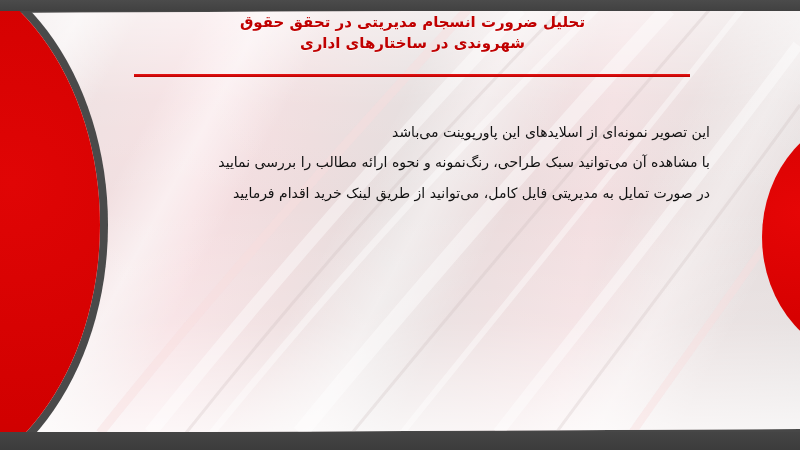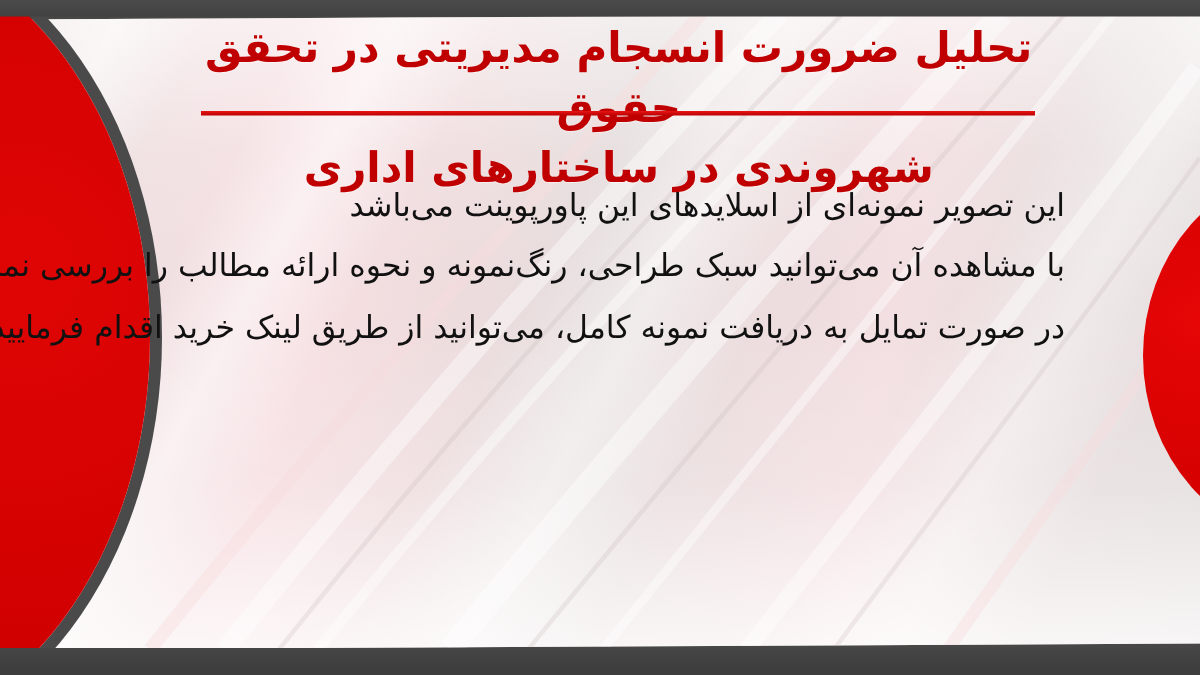--- a/index.html
+++ b/index.html
@@ -120,21 +120,21 @@
     position: absolute;
     left: 130px;
     top: 12px;
     width: 565px;
     z-index: 6;
     text-align: center;
   }
   .title-text {
     margin: 0;
     color: #c00000;
-    font-size: 28px;
+    font-size: 15px;
     font-weight: bold;
     line-height: 1.42;
     letter-spacing: 0;
     white-space: pre-line;
     text-shadow: 0 1px 0 rgba(255,255,255,0.45);
   }
   .title-rule {
     position: absolute;
     left: 134px;
     top: 74px;
@@ -149,21 +149,21 @@
     position: absolute;
     left: 120px;
     top: 122px;
     width: 590px;
     z-index: 6;
     text-align: right;
   }
   .body-line {
     margin: 0 0 10px 0;
     color: #111111;
-    font-size: 21px;
+    font-size: 14px;
     line-height: 1.45;
     white-space: nowrap;
   }
   .body-line:last-child { margin-bottom: 0; }
 </style>
 </head>
 <body>
 
 <div class="slide">
 
@@ -199,16 +199,16 @@
 
   <div class="title-block">
     <h1 class="title-text">تحلیل ضرورت انسجام مدیریتی در تحقق حقوق
 شهروندی در ساختارهای اداری</h1>
   </div>
   <div class="title-rule"></div>
 
   <div class="body-block">
     <p class="body-line">این تصویر نمونه‌ای از اسلایدهای این پاورپوینت می‌باشد</p>
     <p class="body-line">با مشاهده آن می‌توانید سبک طراحی، رنگ‌نمونه و نحوه ارائه مطالب را بررسی نمایید</p>
-    <p class="body-line">در صورت تمایل به دریافت نمونه کامل، می‌توانید از طریق لینک خرید اقدام فرمایید</p>
+    <p class="body-line">در صورت تمایل به مدیریتی فایل کامل، می‌توانید از طریق لینک خرید اقدام فرمایید</p>
   </div>
 
 </div>
 
 </body></html>

